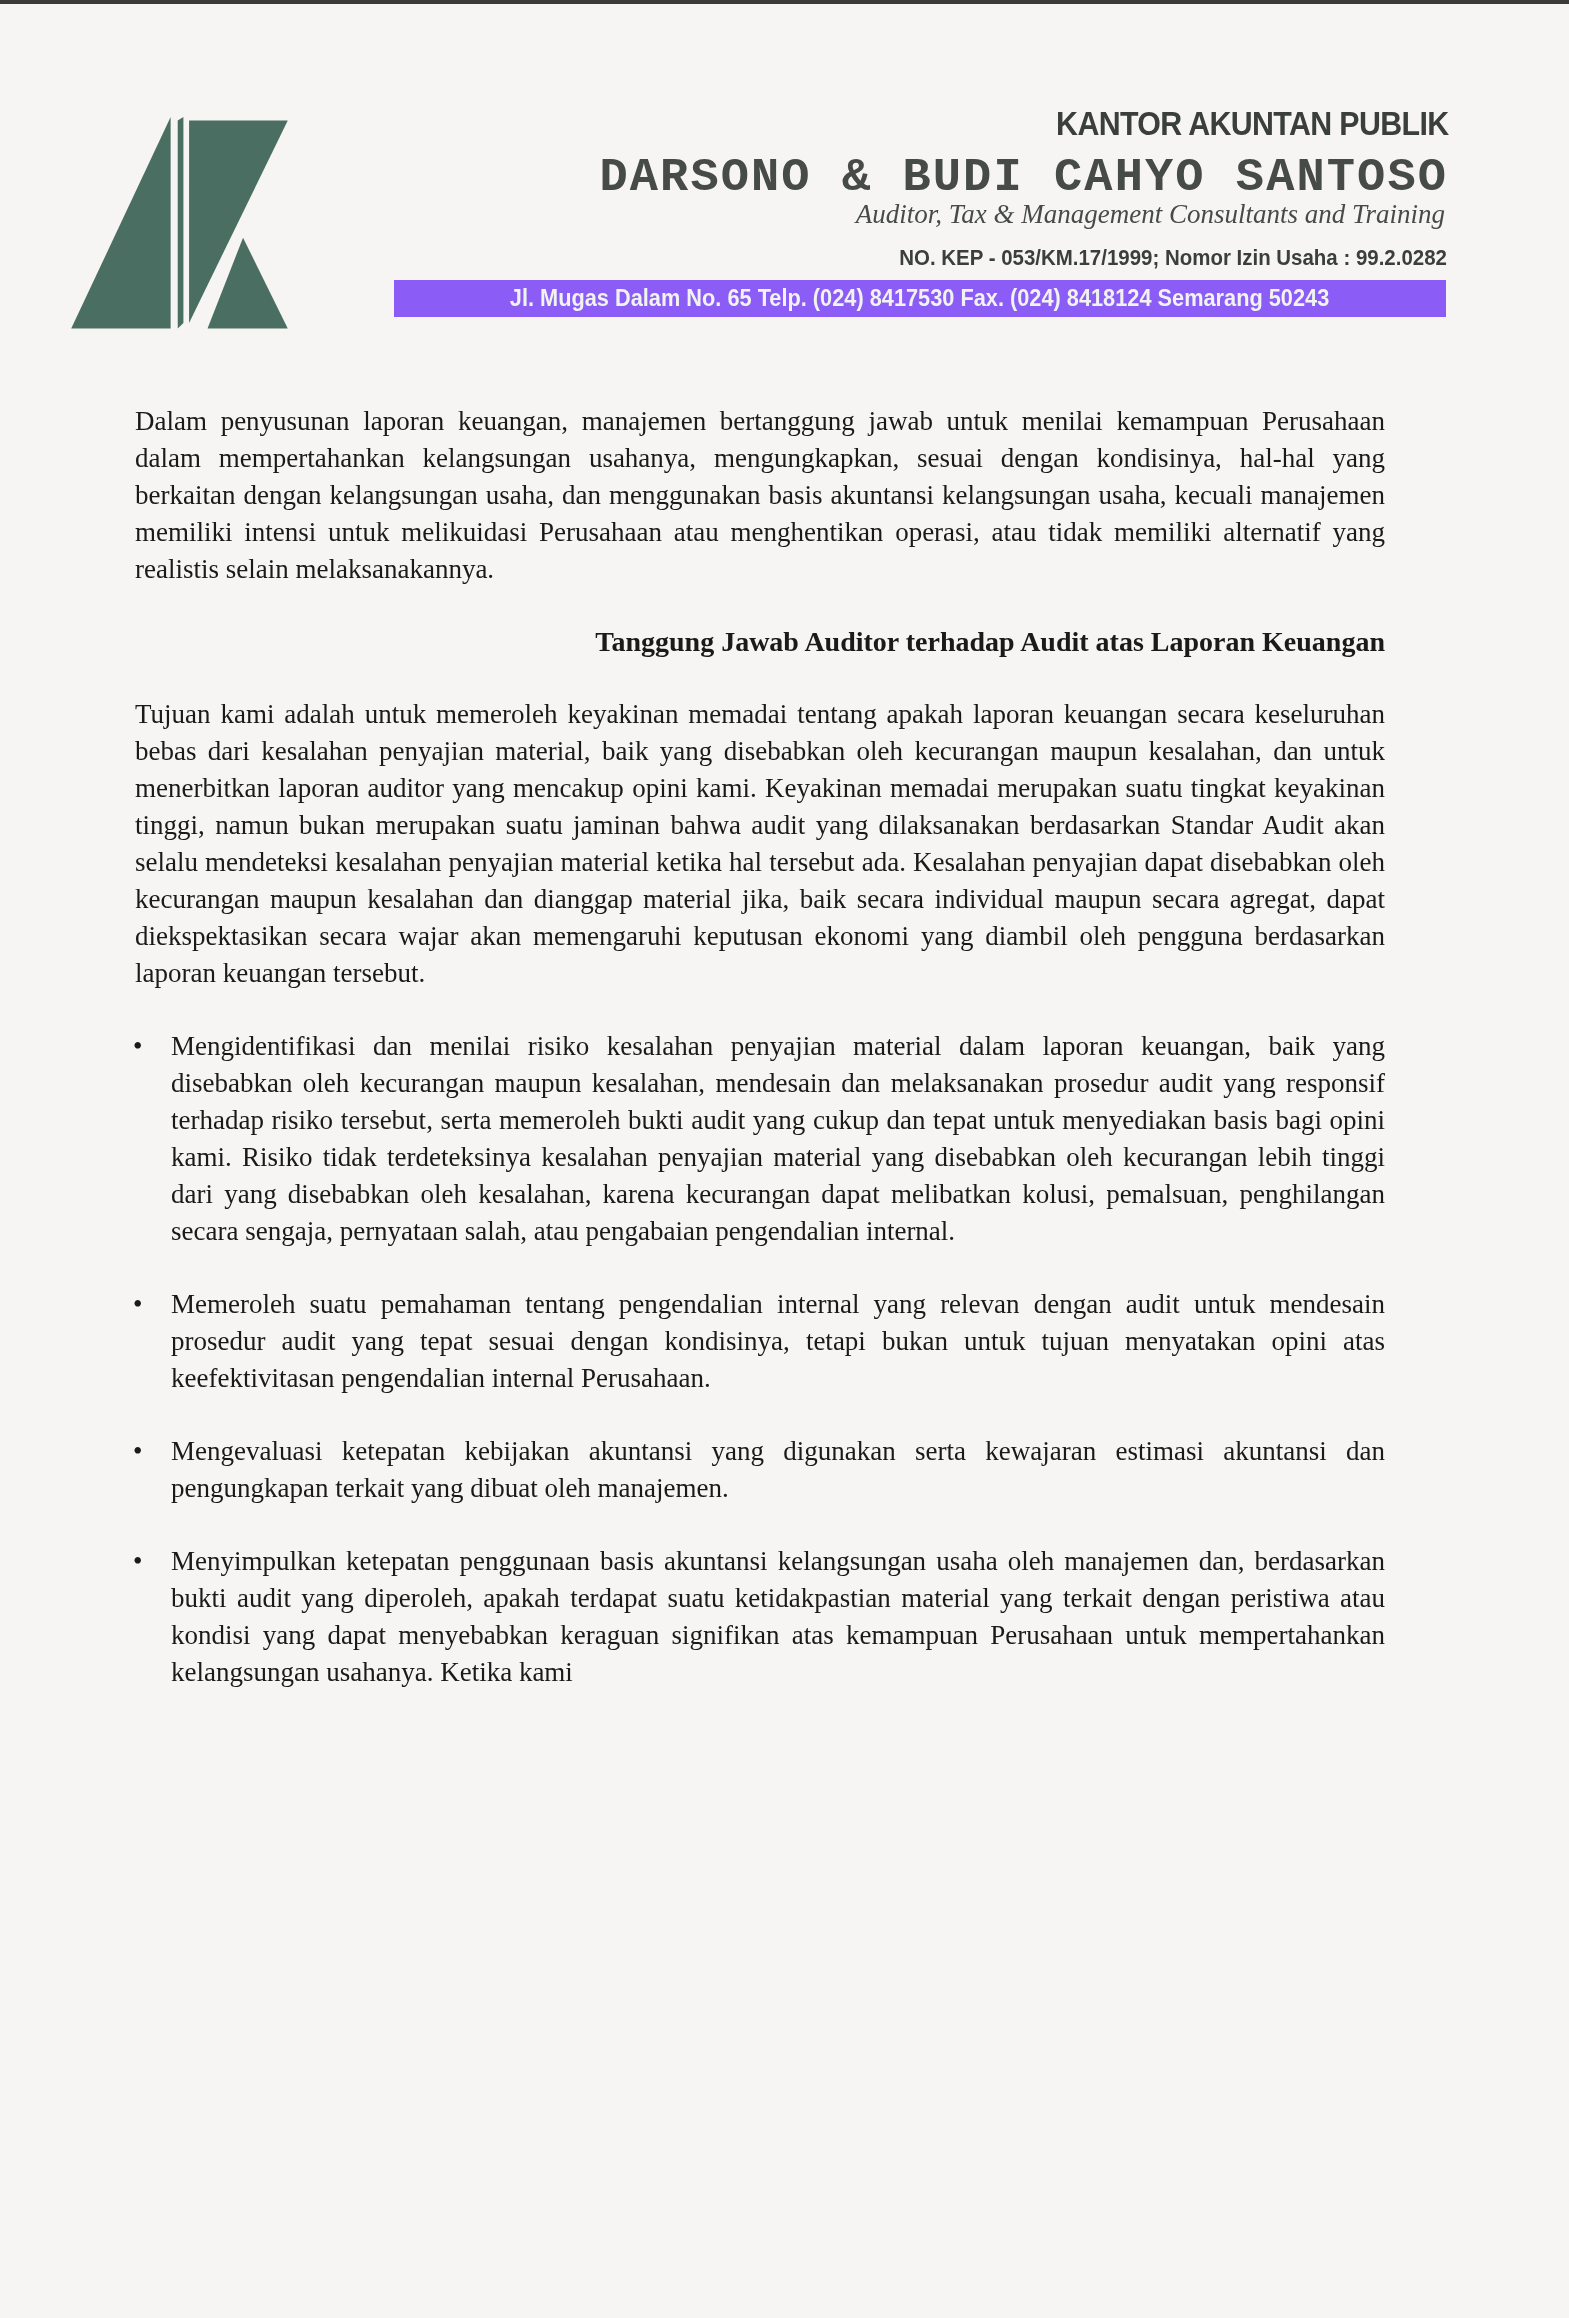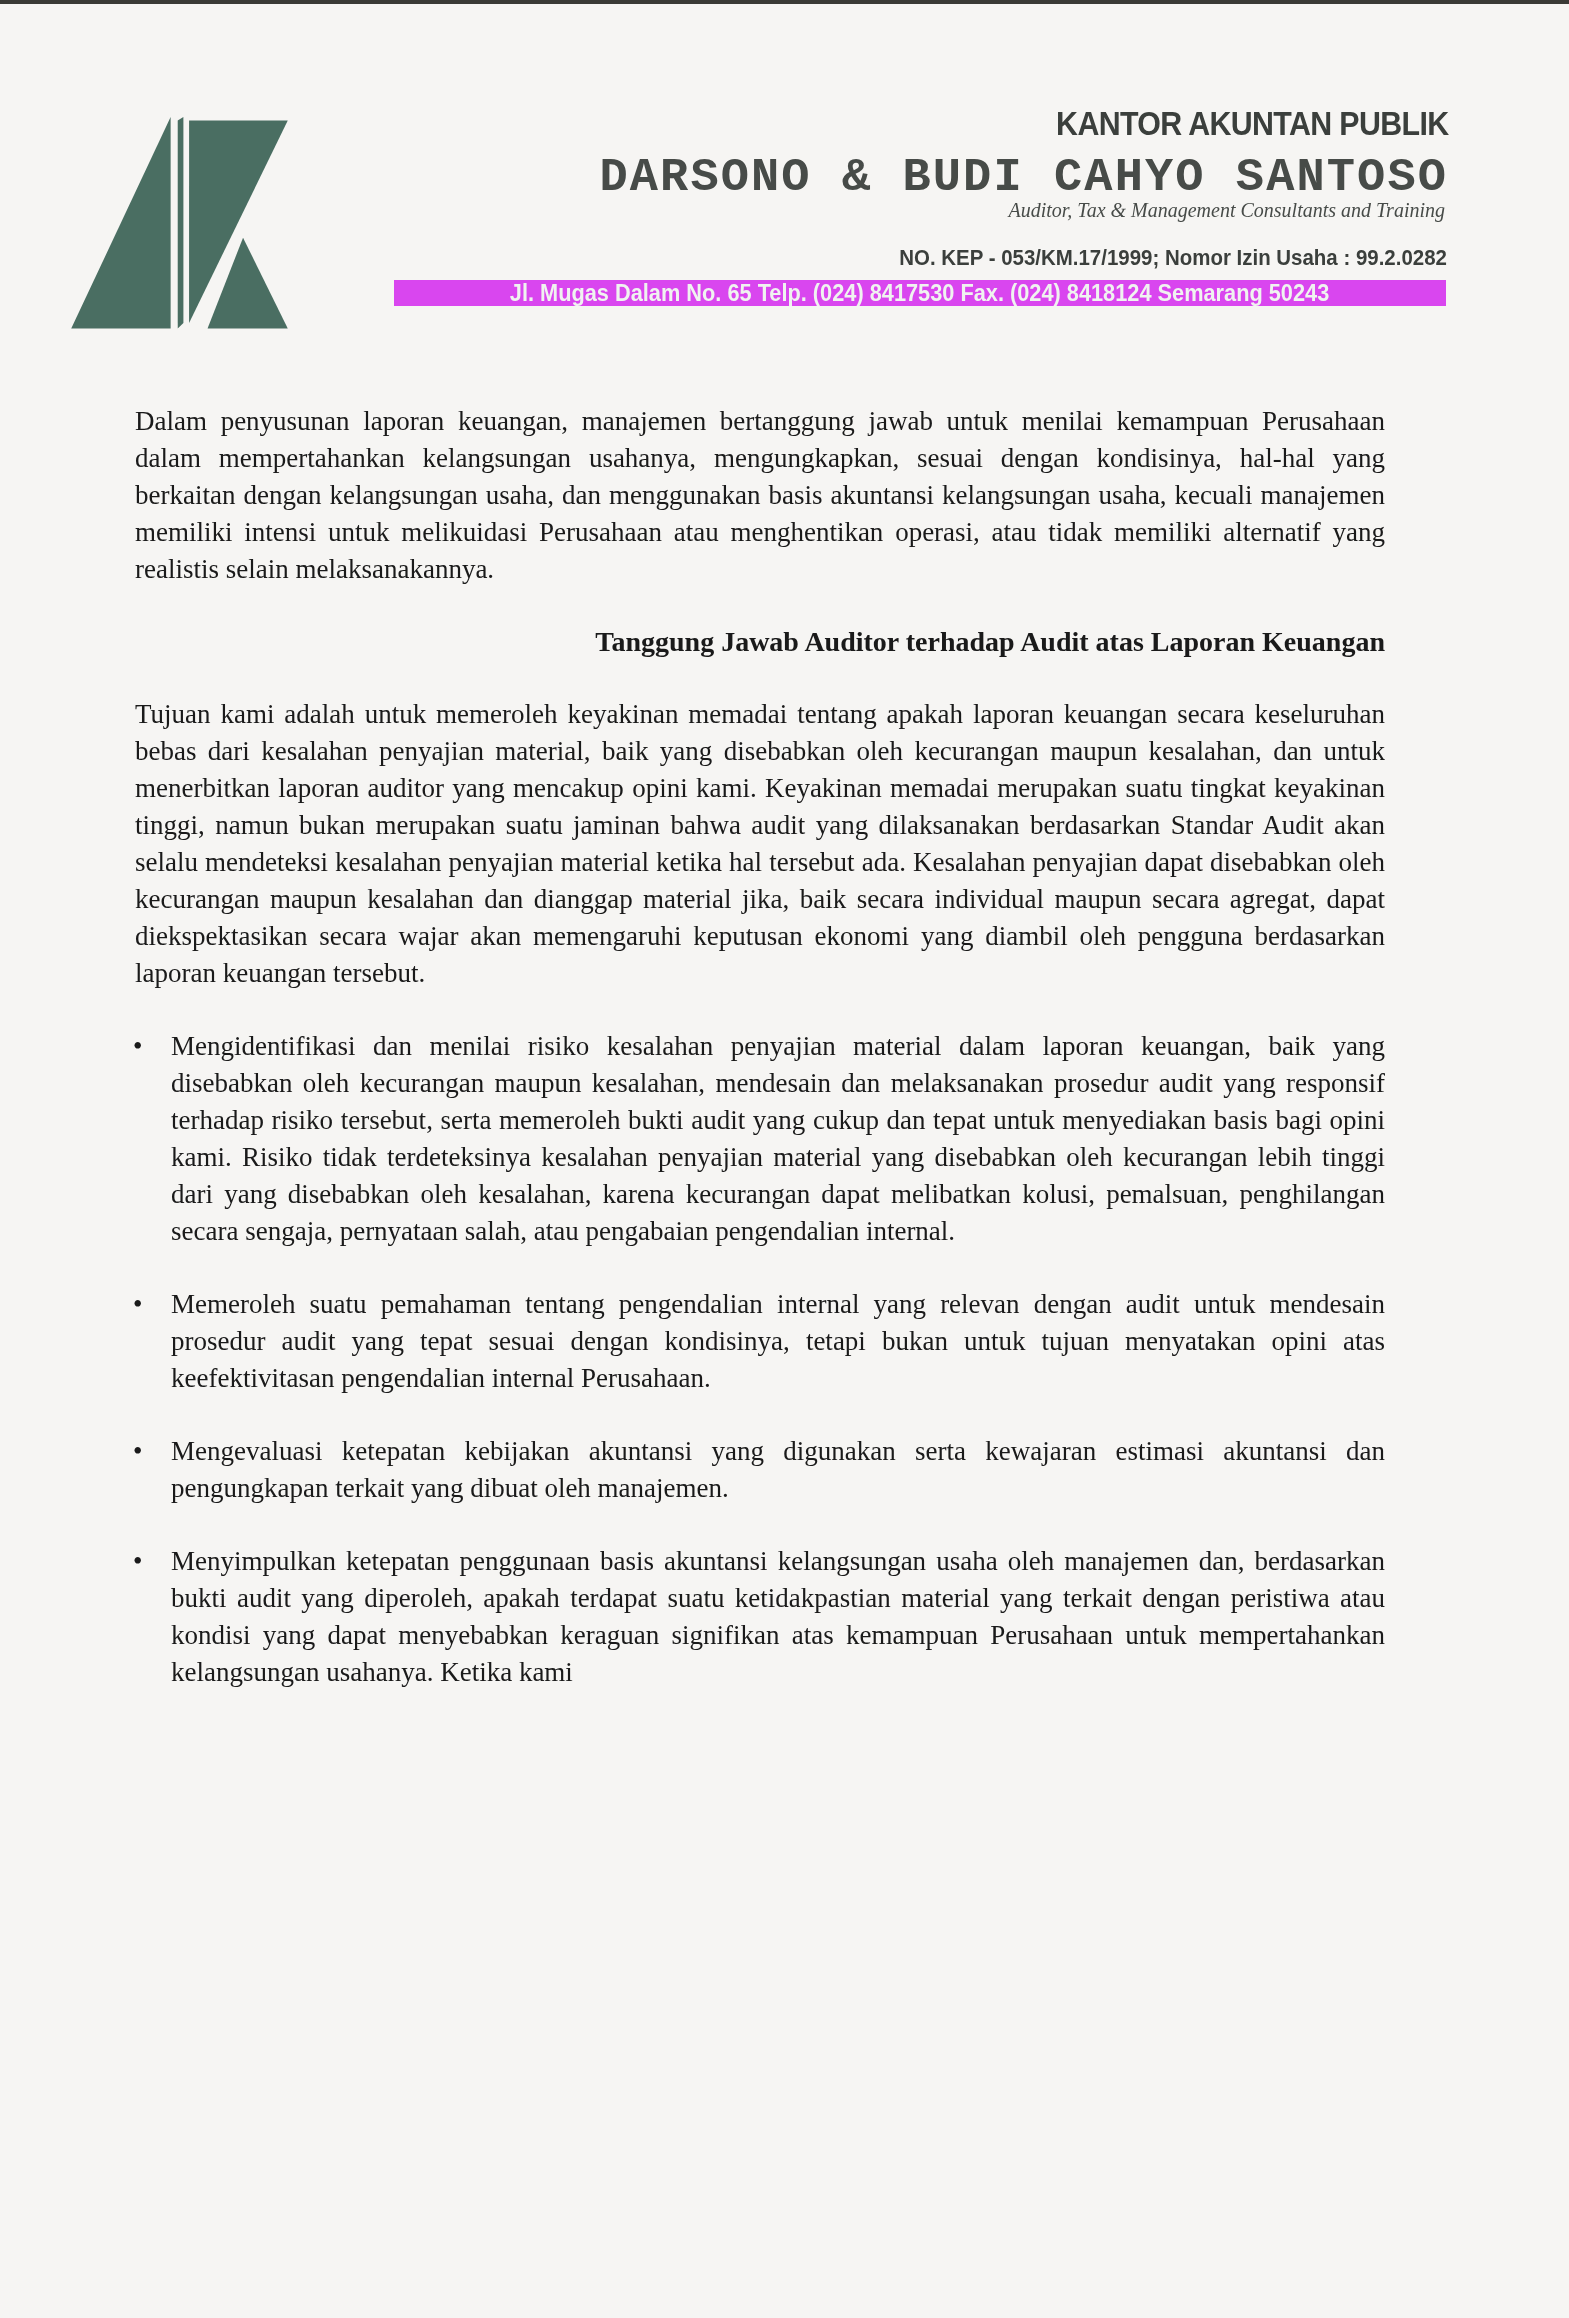--- a/index.html
+++ b/index.html
@@ -20,31 +20,31 @@
     transform: scaleX(0.92); transform-origin: right center;
   }
   .firm {
     position:absolute; right:121px; top:151px;
     font-family: Liberation Mono, monospace; font-weight:bold;
     font-size:47px; color:#474b48; letter-spacing:2.1px; white-space:nowrap;
   }
   .tagline {
     position:absolute; right:124px; top:199px;
     font-family: "Liberation Serif", serif; font-style:italic;
-    font-size:20px; color:#474b48; white-space:nowrap;
+    font-size:27px; color:#474b48; white-space:nowrap;
   }
   .kep {
     position:absolute; right:122px; top:245px;
     font-family: "Liberation Sans", sans-serif; font-weight:bold;
     font-size:22px; color:#3b3f3c; white-space:nowrap;
     transform: scaleX(0.93); transform-origin: right center;
   }
   .address-bar {
-    position:absolute; left:394px; top:280px; width:1052px; height:26px;
-    background:#d946ef;
+    position:absolute; left:394px; top:280px; width:1052px; height:37px;
+    background:#8b5cf6;
     display:flex; align-items:center; justify-content:center;
   }
   .address-bar span {
     font-family: "Liberation Sans", sans-serif; font-weight:bold;
     font-size:23.4px; color:#f0f3f0; white-space:nowrap;
     transform: scaleX(0.93);
   }
   .content {
     position:absolute; left:135px; top:403px; width:1250px;
     font-size:27px; line-height:37px;

